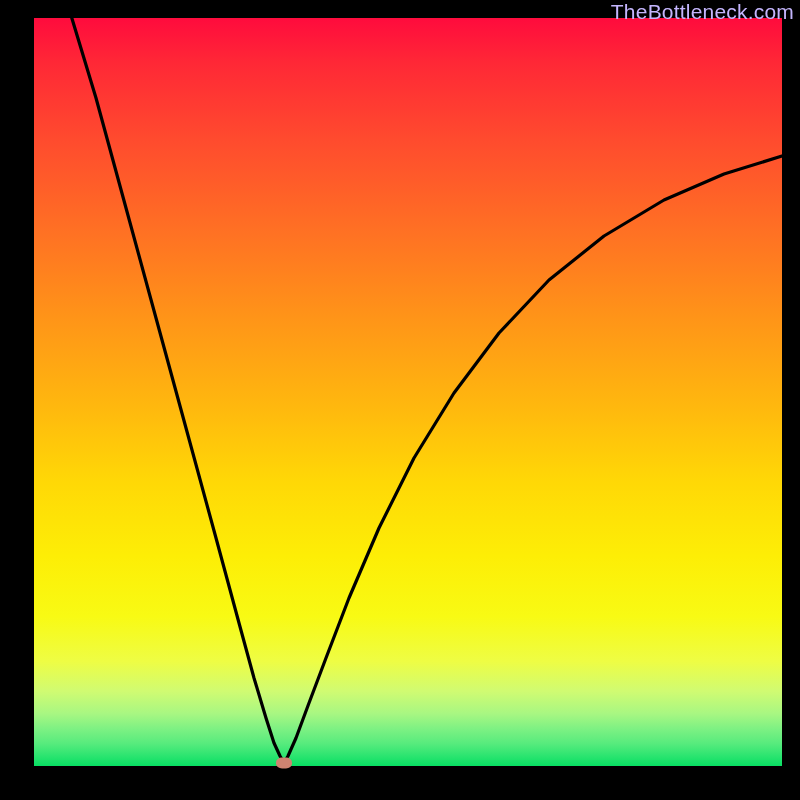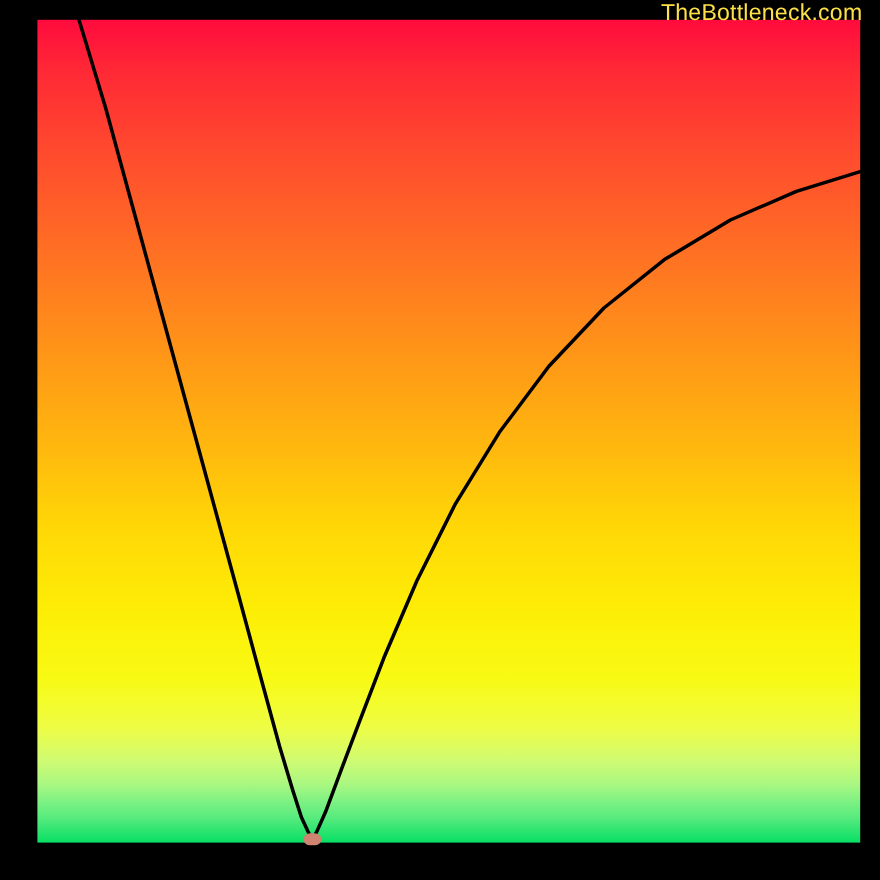--- a/index.html
+++ b/index.html
@@ -40,22 +40,22 @@
       #a8f782 93%,
       #7ef183 95%,
       #57eb7d 97%,
       #2fe571 98.5%,
       #08df63 100%
     );
   }
   .watermark {
     position: absolute;
     top: 0px;
-    right: 16px;
-    color: #fde047;
+    right: 6px;
+    color: #c4b5fd;
     font-size: 21px;
     letter-spacing: 0.2px;
     font-weight: 400;
     user-select: none;
   }
   svg.curve {
     position: absolute;
     left: 0;
     top: 0;
     width: 748px;

